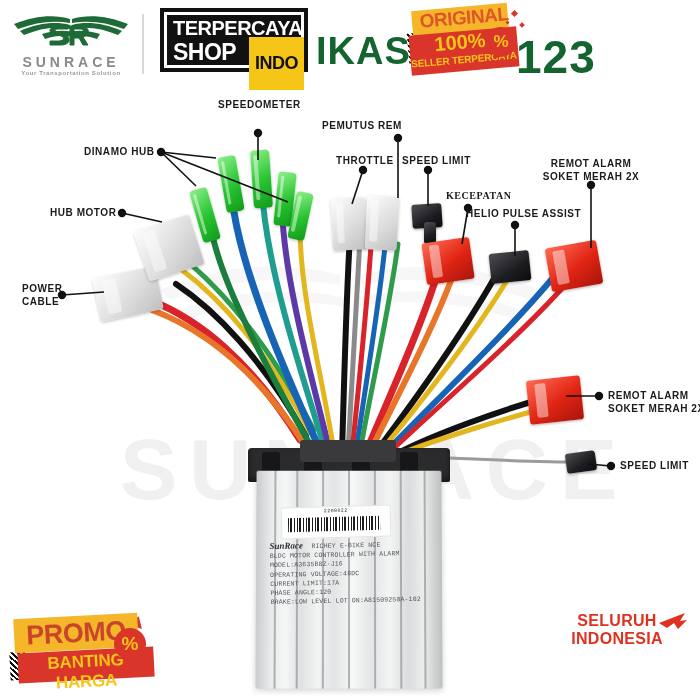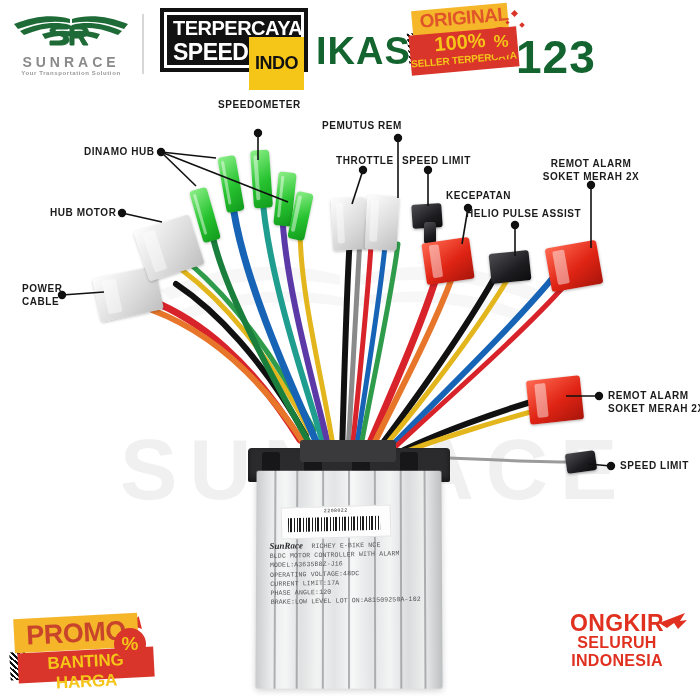--- a/index.html
+++ b/index.html
@@ -282,21 +282,21 @@
       </svg>
       <div class="brand-name">SUNRACE</div>
       <div class="brand-tag">Your Transportation Solution</div>
     </div>
 
     <div class="divider"></div>
 
     <div class="shop-badge">
       <div class="shop-badge-inner">
         <div class="shop-l1">TERPERCAYA</div>
-        <div class="shop-l2">SPEED</div>
+        <div class="shop-l2">SHOP</div>
         <div class="shop-indo">INDO</div>
       </div>
     </div>
 
     <div class="spek-text">IKASI</div>
     <div class="spek-123">123</div>
 
     <div class="orig-badge">
       <div class="ob-hatch"></div>
       <div class="ob-yellow"></div>
@@ -486,21 +486,21 @@
     <div>POWER</div>
     <div>CABLE</div>
   </div>
 
   <div class="callout" style="left:362px;top:120px;transform:translateX(-50%);">PEMUTUS REM</div>
 
   <div class="callout" style="left:336px;top:155px;">THROTTLE</div>
 
   <div class="callout" style="left:402px;top:155px;">SPEED LIMIT</div>
 
-  <div class="callout" style="left:446px;top:190px;">KECEPATAN</div>
+  <div class="callout" style="left:446px;top:190px;font-family:Liberation Serif, serif;">KECEPATAN</div>
 
   <div class="callout" style="left:466px;top:208px;">HELIO PULSE ASSIST</div>
 
   <div class="callout two" style="left:591px;top:157px;transform:translateX(-50%);text-align:center;">
     <div>REMOT ALARM</div>
     <div>SOKET MERAH 2X</div>
   </div>
 
   <div class="callout two" style="left:608px;top:389px;">
     <div>REMOT ALARM</div>
@@ -516,18 +516,17 @@
     <div class="promo-t1">PROMO</div>
     <div class="promo-red"></div>
     <div class="promo-t2">BANTING HARGA</div>
     <div class="promo-pct">%</div>
   </div>
 
   <div class="ongkir">
     <svg class="plane" width="30" height="22" viewBox="0 0 30 22">
       <path d="M1 13 L27 3 L22 11 L29 10 L20 19 L16 13 L9 18 Z" fill="#e0301f"></path>
     </svg>
-    <div class="l2">ONGKIR</div>
     <div class="l3">SELURUH</div>
     <div class="l4">INDONESIA</div>
   </div>
 
 </div>
 
 </body></html>

